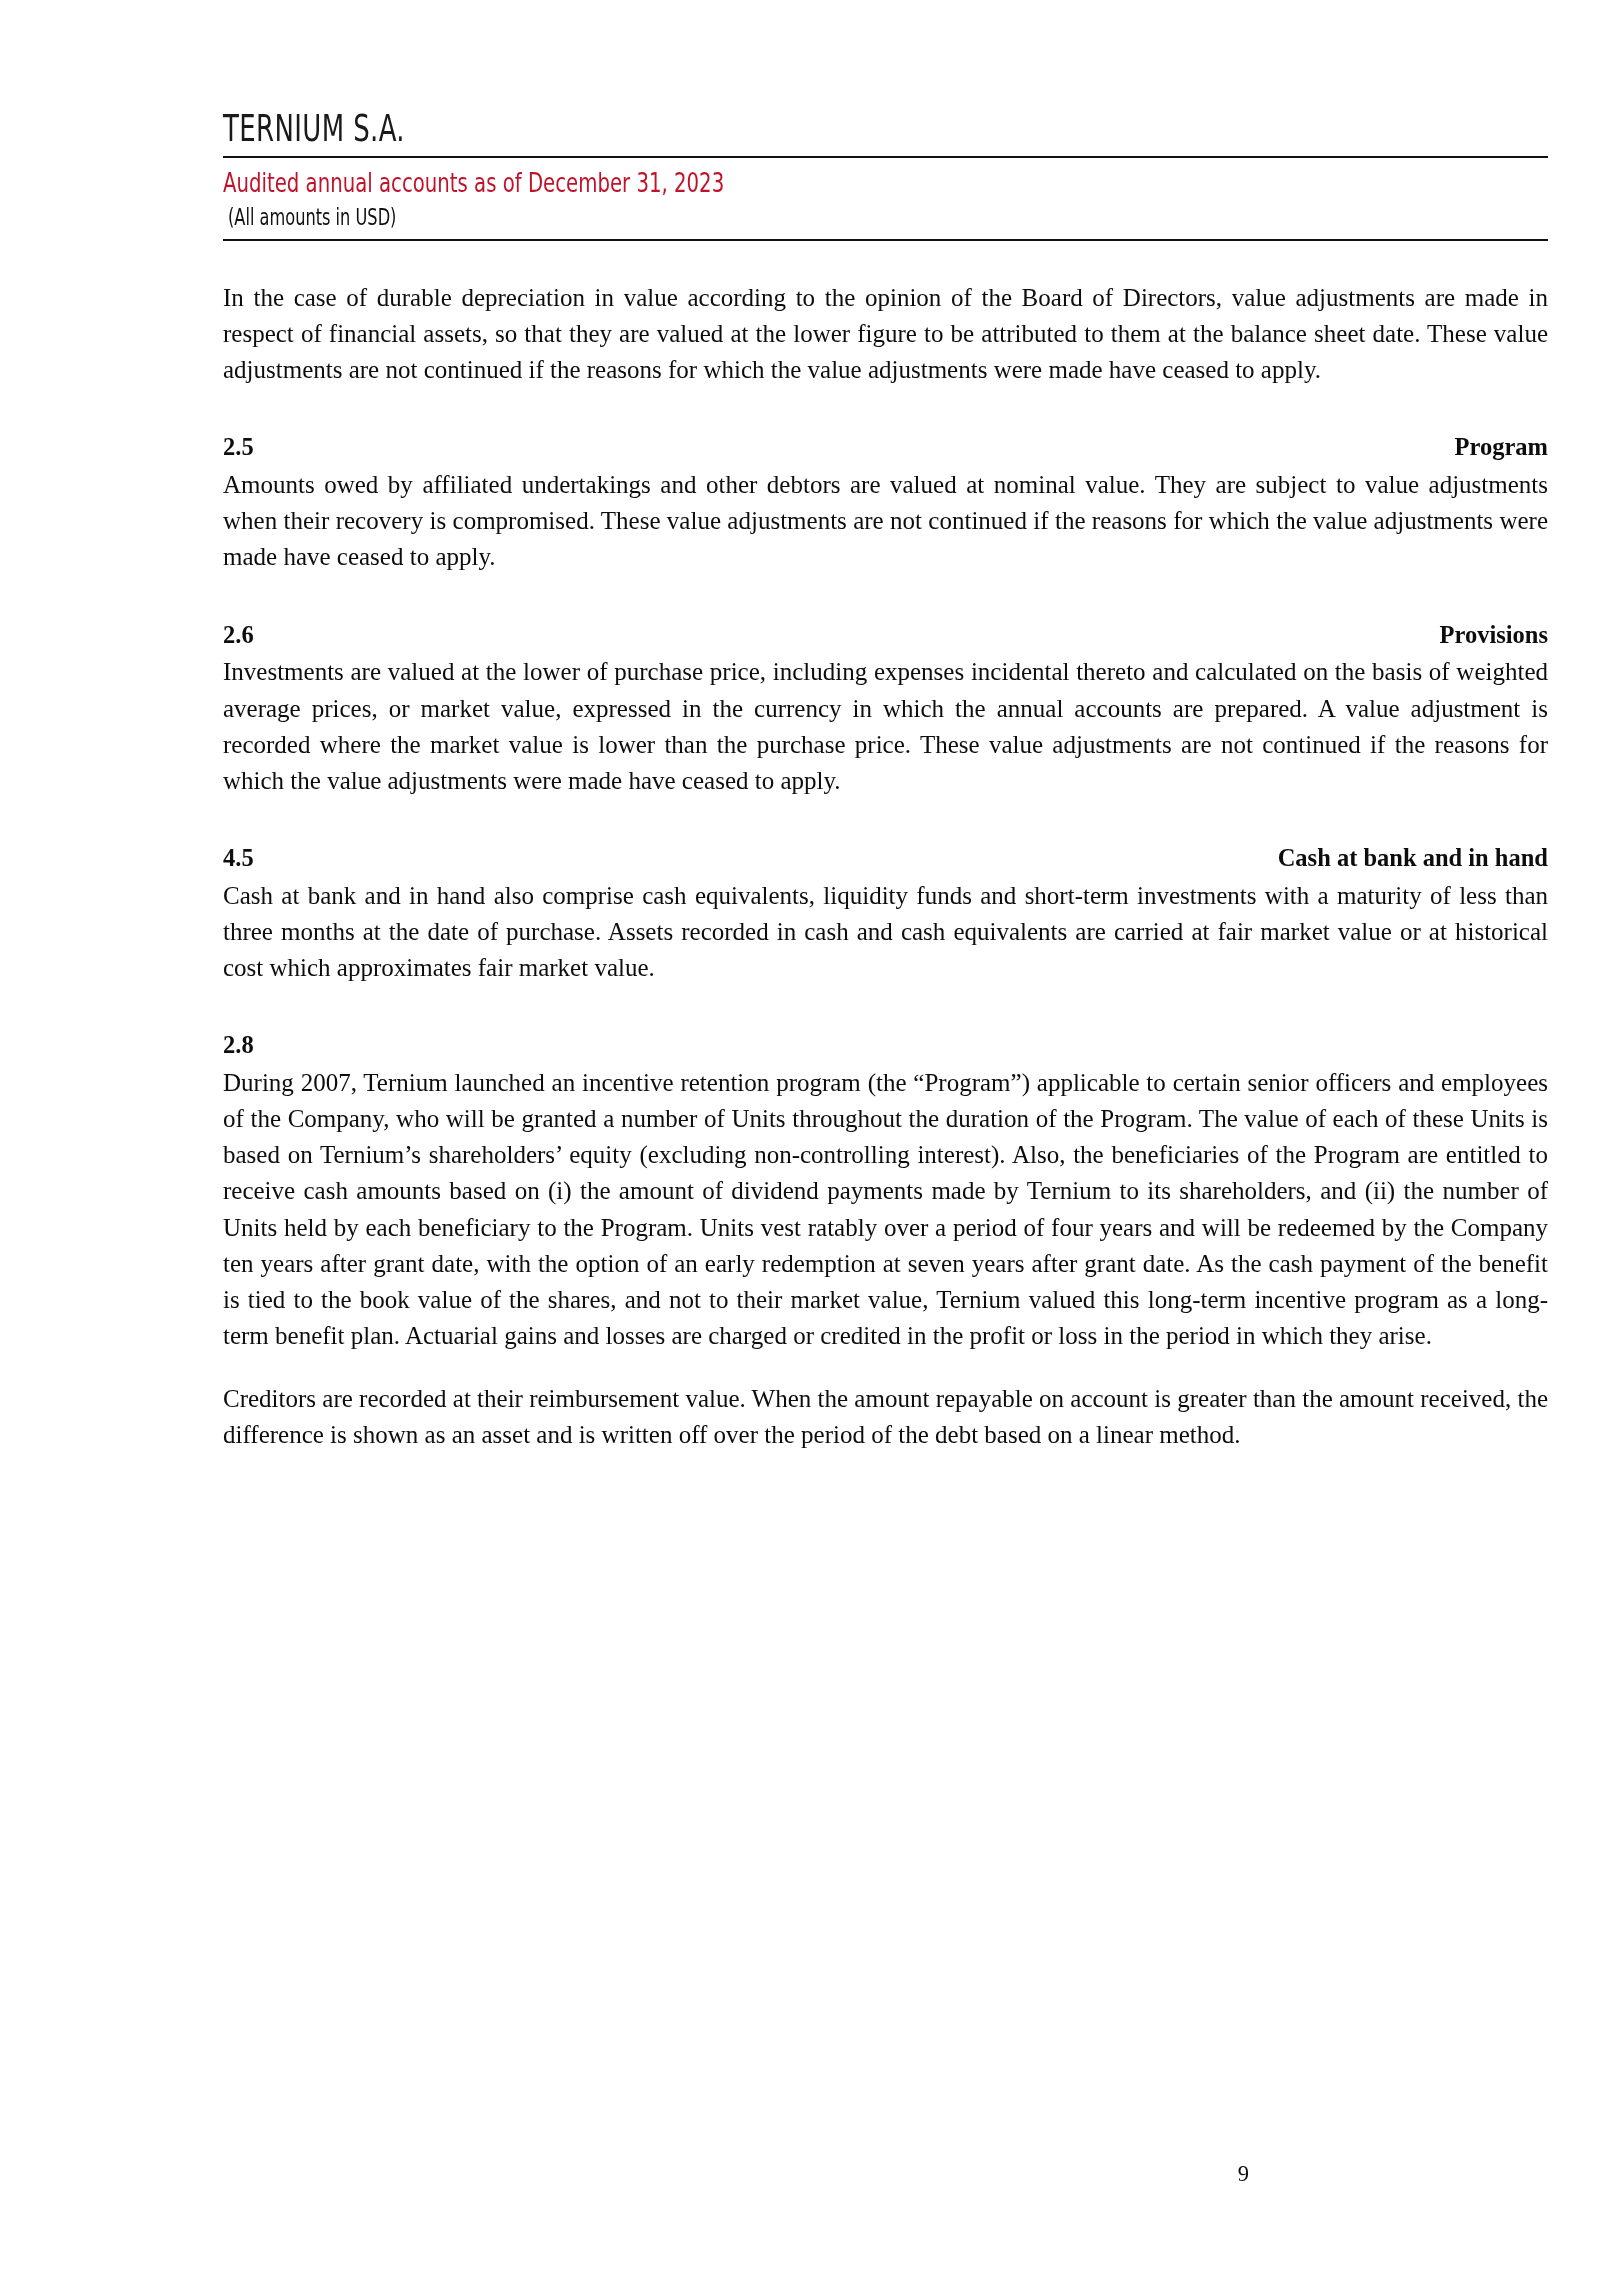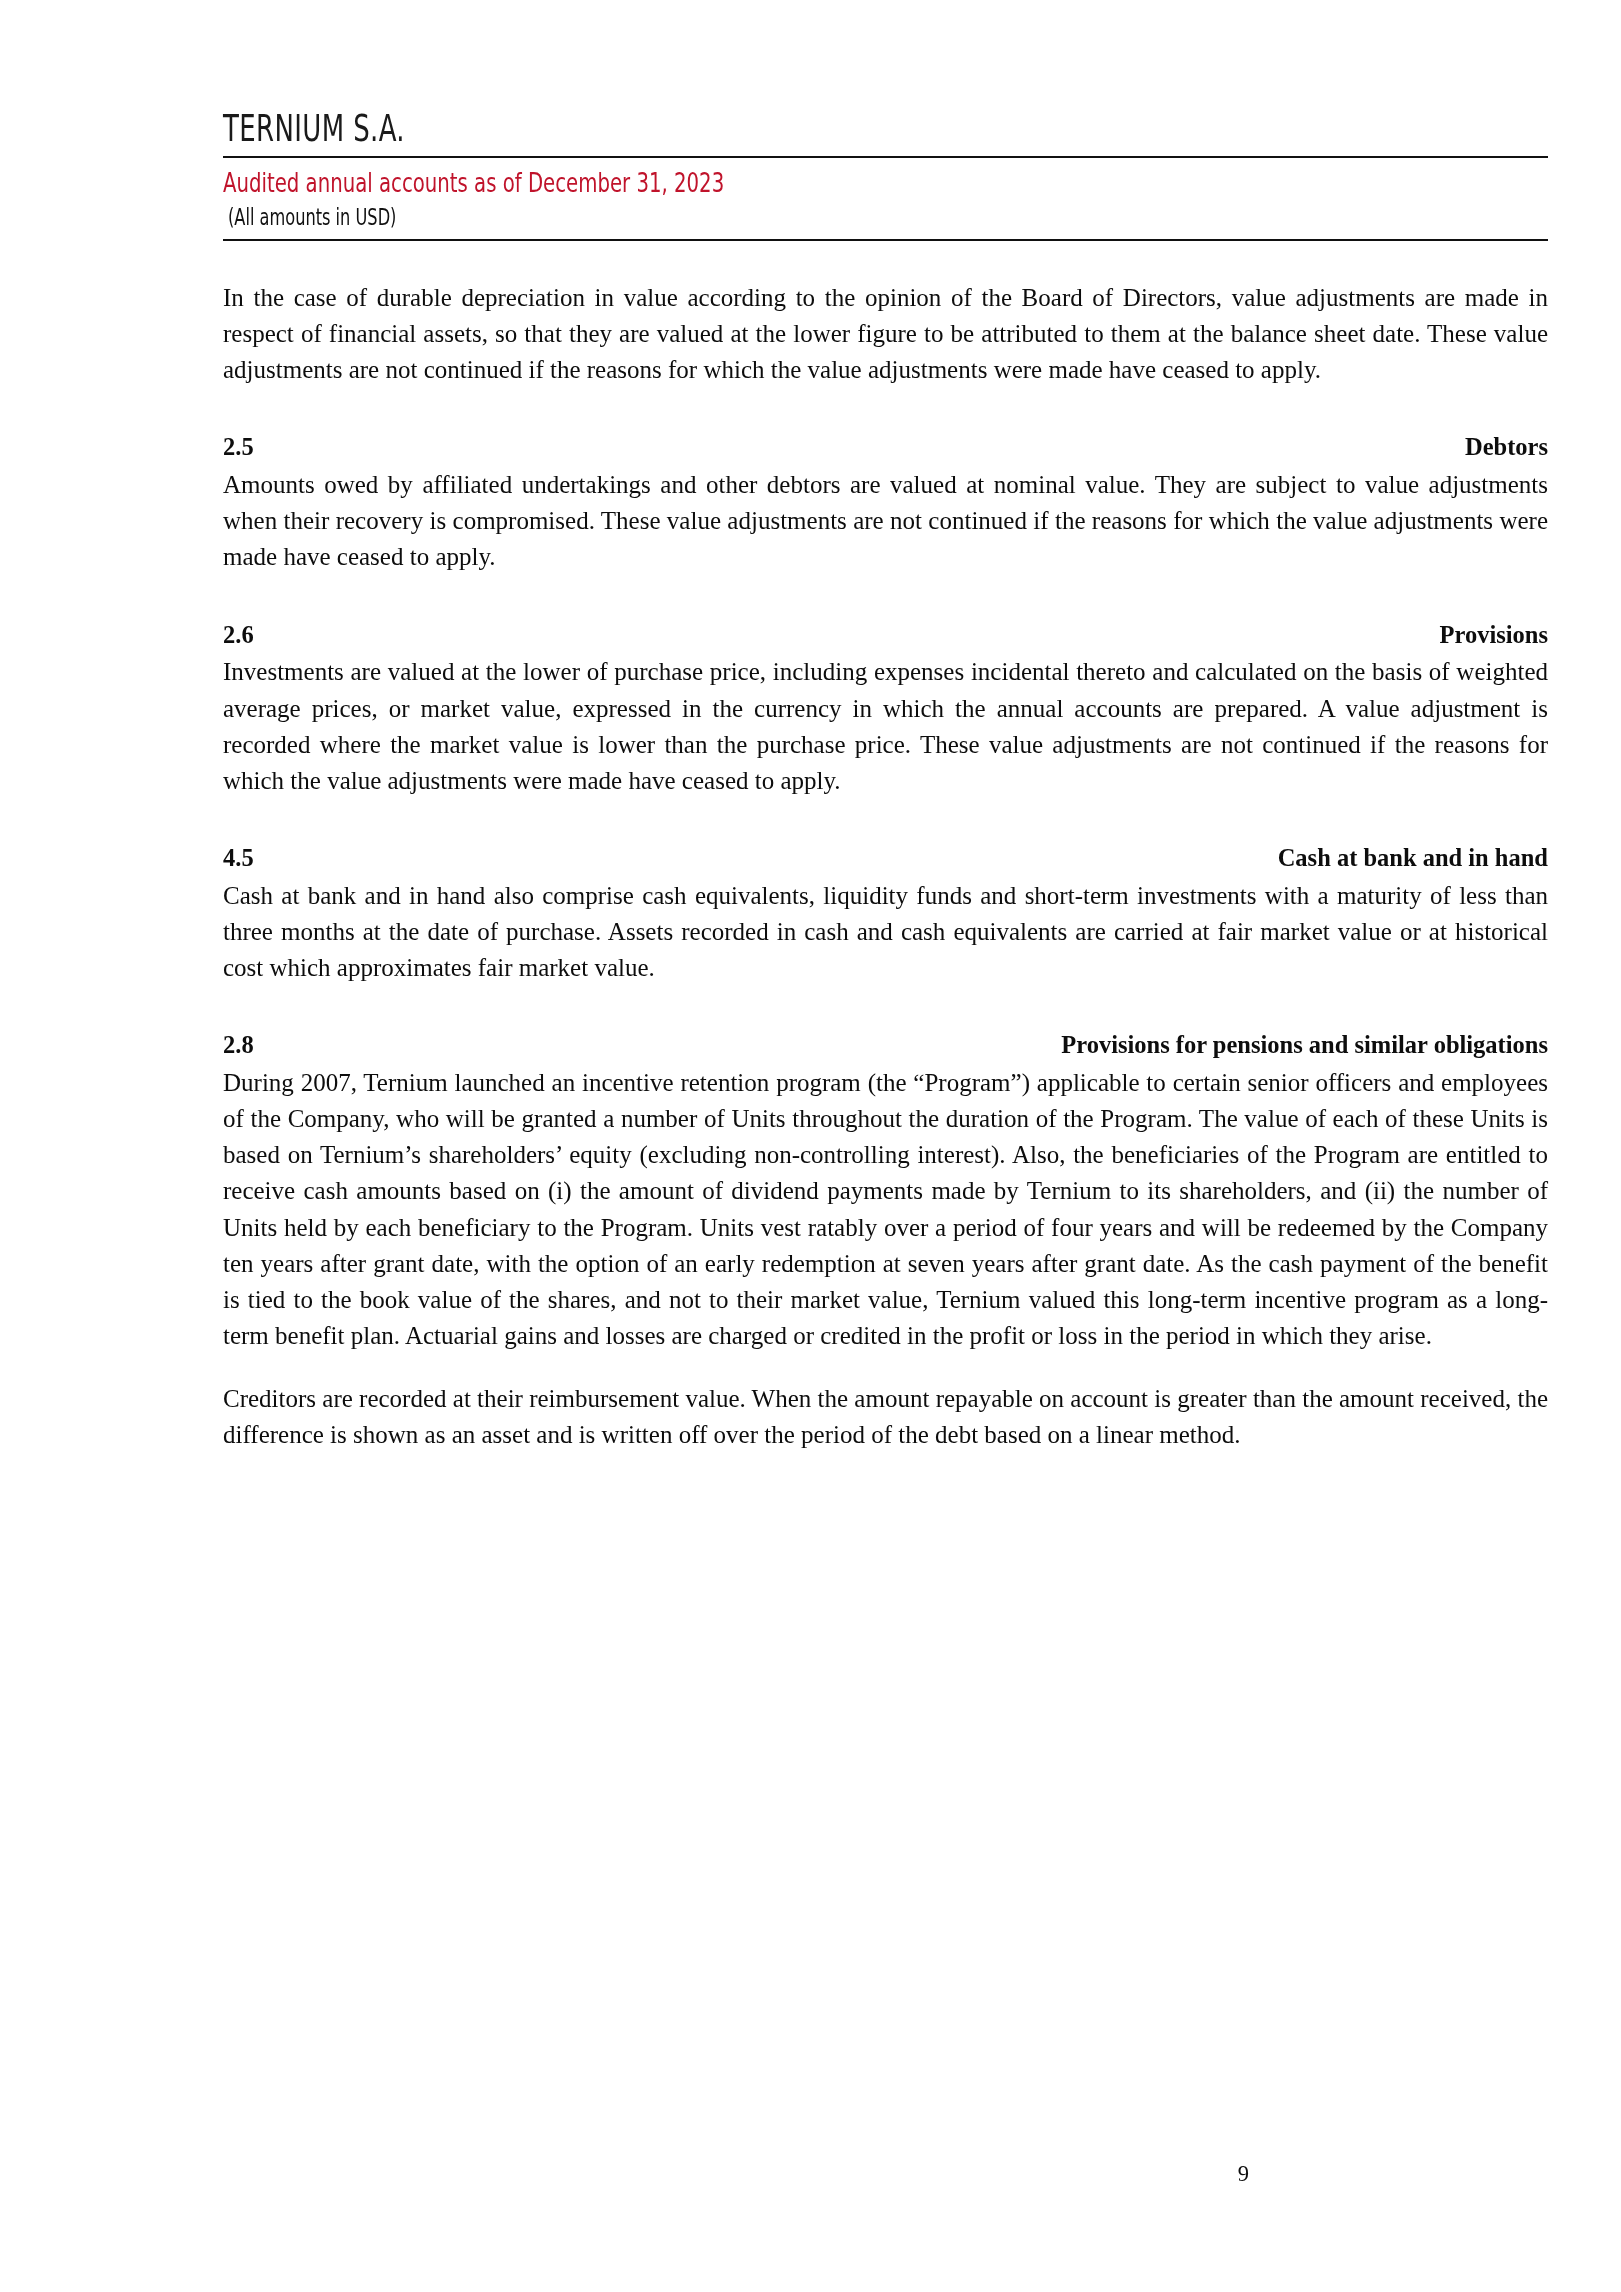--- a/index.html
+++ b/index.html
@@ -144,39 +144,38 @@
     <div class="header-note">(All amounts in USD)</div>
     <hr class="rule-bottom">
   </div>
 
   <div class="content">
 
     <p class="para">In the case of durable depreciation in value according to the opinion of the Board of Directors, value adjustments are made in respect of financial assets, so that they are valued at the lower figure to be attributed to them at the balance sheet date. These value adjustments are not continued if the reasons for which the value adjustments were made have ceased to apply.</p>
 
     <h3 class="section-heading">
       <span class="num">2.5</span>
-      <span class="ttl">Debtors</span>
+      <span class="ttl">Program</span>
     </h3>
     <p class="para after-heading">Amounts owed by affiliated undertakings and other debtors are valued at nominal value. They are subject to value adjustments when their recovery is compromised. These value adjustments are not continued if the reasons for which the value adjustments were made have ceased to apply.</p>
 
     <h3 class="section-heading">
       <span class="num">2.6</span>
       <span class="ttl">Provisions</span>
     </h3>
     <p class="para after-heading">Investments are valued at the lower of purchase price, including expenses incidental thereto and calculated on the basis of weighted average prices, or market value, expressed in the currency in which the annual accounts are prepared. A value adjustment is recorded where the market value is lower than the purchase price. These value adjustments are not continued if the reasons for which the value adjustments were made have ceased to apply.</p>
 
     <h3 class="section-heading">
       <span class="num">4.5</span>
       <span class="ttl">Cash at bank and in hand</span>
     </h3>
     <p class="para after-heading">Cash at bank and in hand also comprise cash equivalents, liquidity funds and short-term investments with a maturity of less than three months at the date of purchase. Assets recorded in cash and cash equivalents are carried at fair market value or at historical cost which approximates fair market value.</p>
 
     <h3 class="section-heading">
       <span class="num">2.8</span>
-      <span class="ttl">Provisions for pensions and similar obligations</span>
     </h3>
     <p class="para after-heading">During 2007, Ternium launched an incentive retention program (the “Program”) applicable to certain senior officers and employees of the Company, who will be granted a number of Units throughout the duration of the Program. The value of each of these Units is based on Ternium’s shareholders’ equity (excluding non-controlling interest). Also, the beneficiaries of the Program are entitled to receive cash amounts based on (i) the amount of dividend payments made by Ternium to its shareholders, and (ii) the number of Units held by each beneficiary to the Program. Units vest ratably over a period of four years and will be redeemed by the Company ten years after grant date, with the option of an early redemption at seven years after grant date. As the cash payment of the benefit is tied to the book value of the shares, and not to their market value, Ternium valued this long-term incentive program as a long-term benefit plan. Actuarial gains and losses are charged or credited in the profit or loss in the period in which they arise.</p>
 
     <p class="para after-heading">Creditors are recorded at their reimbursement value. When the amount repayable on account is greater than the amount received, the difference is shown as an asset and is written off over the period of the debt based on a linear method.</p>
 
   </div>
 
   <div class="footer">
     <span>9</span>
   </div>

